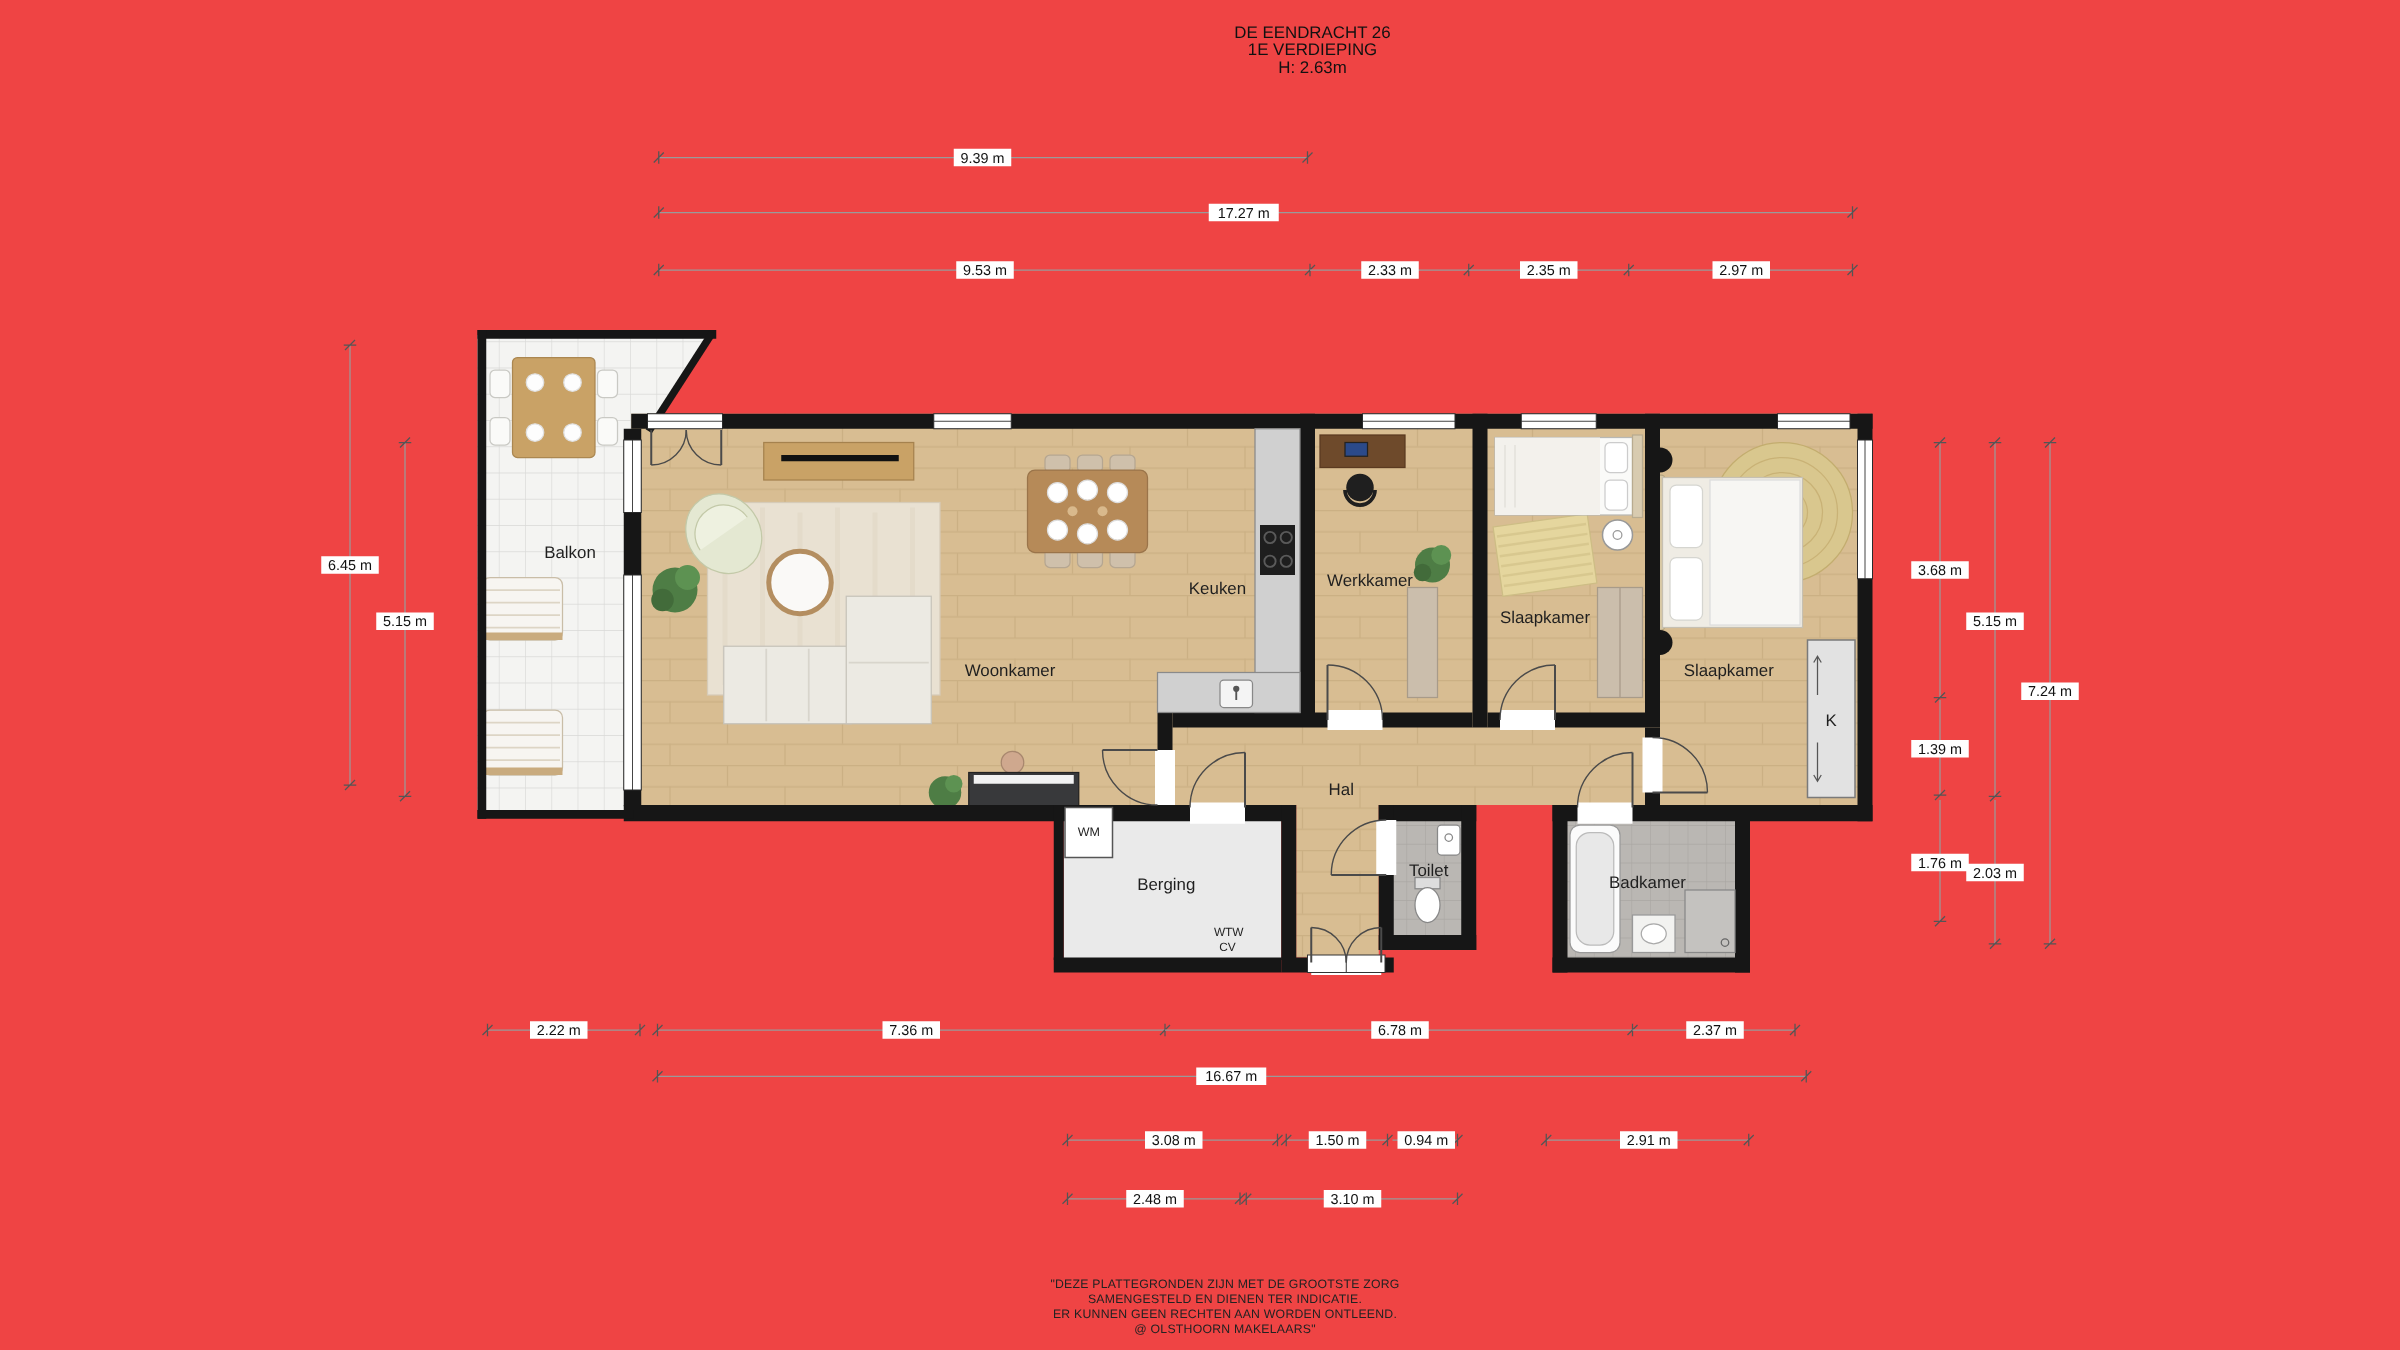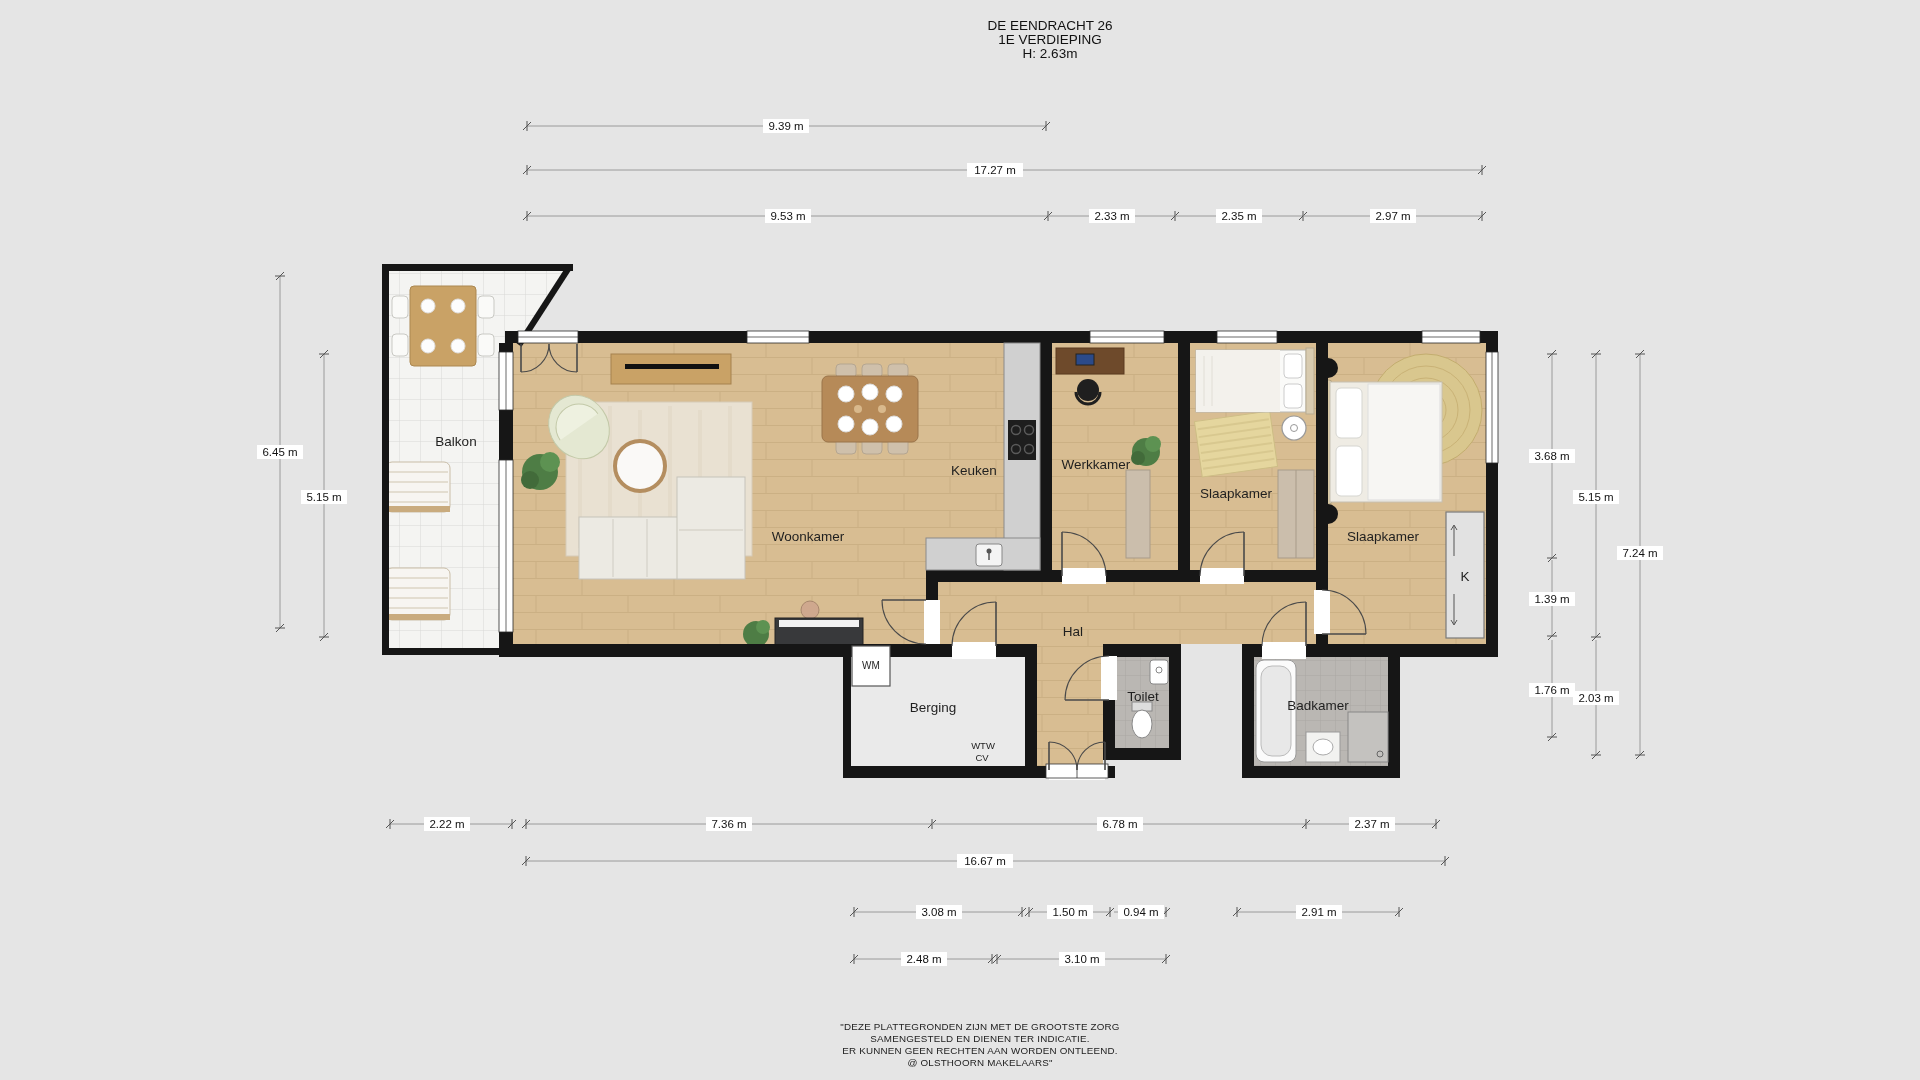--- a/index.html
+++ b/index.html
@@ -1,16 +1,16 @@
 <!DOCTYPE html>
 <html><head>
 <meta charset="utf-8">
 <style>
   html,body{margin:0;padding:0;background:#ffffff;}
-  .canvas{position:relative;width:1920px;height:1080px;background:#e5e5e5;overflow:hidden;
+  .canvas{position:relative;width:1920px;height:1080px;background:#ef4444;overflow:hidden;
           font-family:"Liberation Sans",sans-serif;}
   svg text{font-family:"Liberation Sans",sans-serif;}
   .title-text{font-size:13.5px;fill:#111;}
   .room-label{font-size:13.5px;fill:#1f1f1f;}
   .small-label{font-size:10px;fill:#1f1f1f;}
   .tiny-label{font-size:9.5px;fill:#1f1f1f;}
   .dim-label{font-size:11.5px;fill:#111;}
   .footer-text{font-size:9.8px;fill:#222;letter-spacing:.2px;}
   .dim-line{stroke:#9a9a9a;stroke-width:1;}
   .dim-tick{stroke:#555;stroke-width:1;fill:none;}

